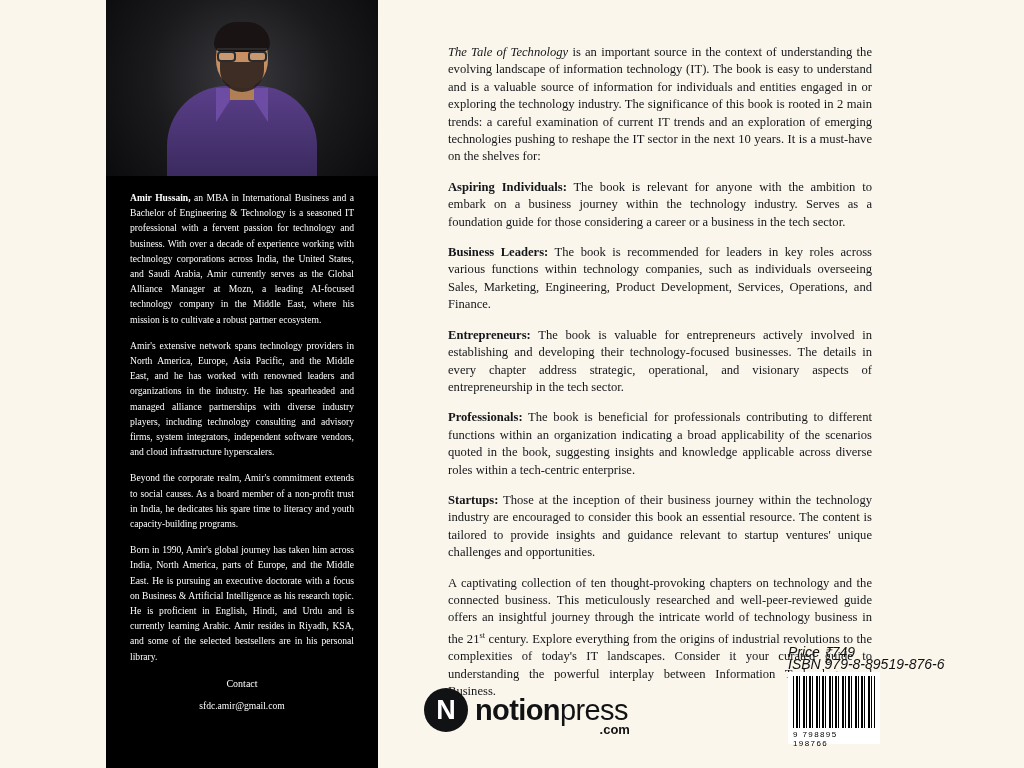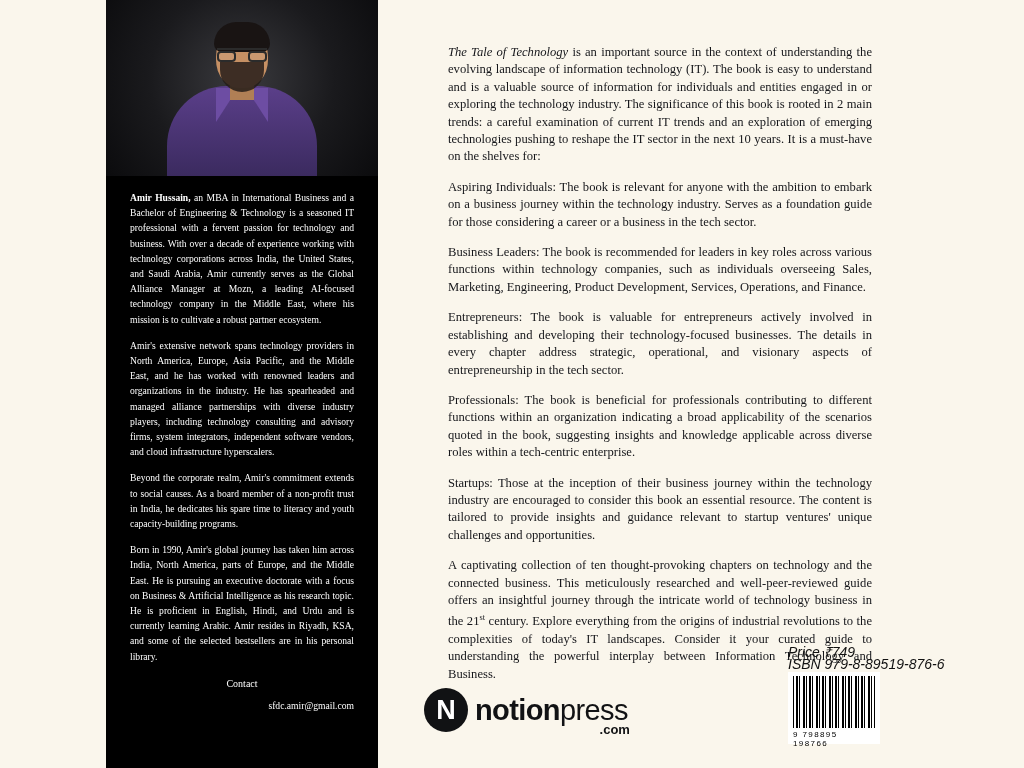--- a/index.html
+++ b/index.html
@@ -146,41 +146,41 @@
   .bio p { margin: 0 0 11px 0; }
   .bio .lead-name { font-weight: bold; }
 
   .contact-head {
     text-align: center;
     font-weight: normal;
     font-size: 10px;
     margin-top: 12px;
   }
   .contact-mail {
-    text-align: right;
+    text-align: center;
     font-size: 9.6px;
     margin-top: 7px;
   }
 
   
   .right {
     position: absolute;
     left: 448px;
     top: 44px;
     width: 424px;
     color: #15161a;
   }
   .right p {
     margin: 0 0 13px 0;
     font-size: 12.6px;
     line-height: 17.4px;
     text-align: justify;
   }
   .right .it { font-style: italic; }
-  .right b { font-weight: normal; }
+  .right b { font-weight: bold; }
   sup { font-size: 8.4px; vertical-align: super; }
 
   
   .logo-wrap {
     position: absolute;
     left: 424px;
     top: 688px;
     display: flex;
     align-items: center;
   }

